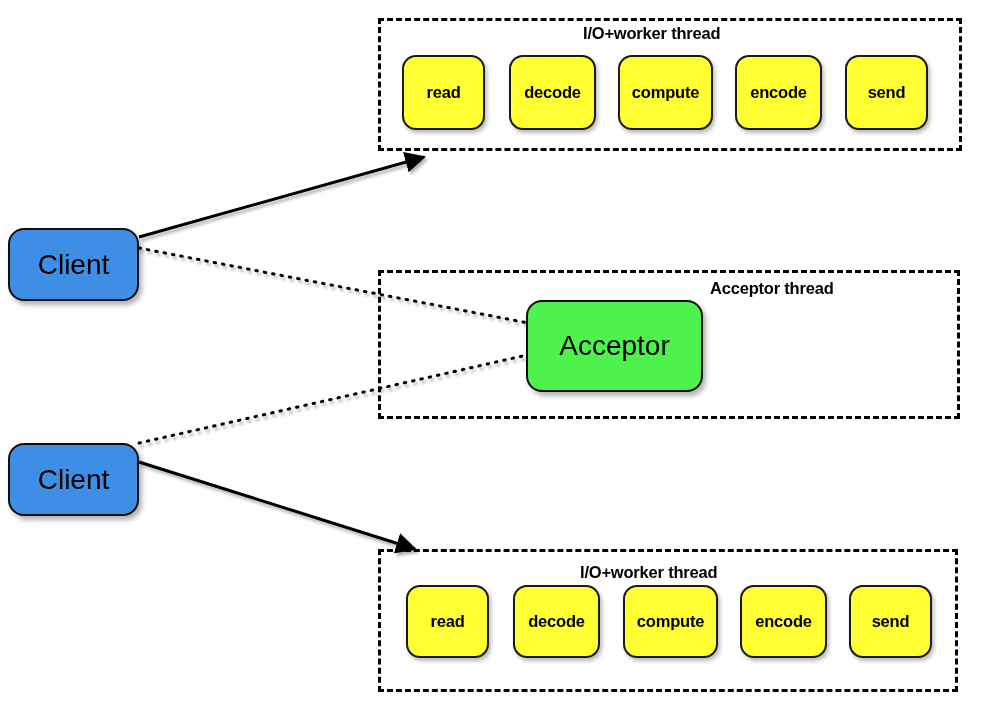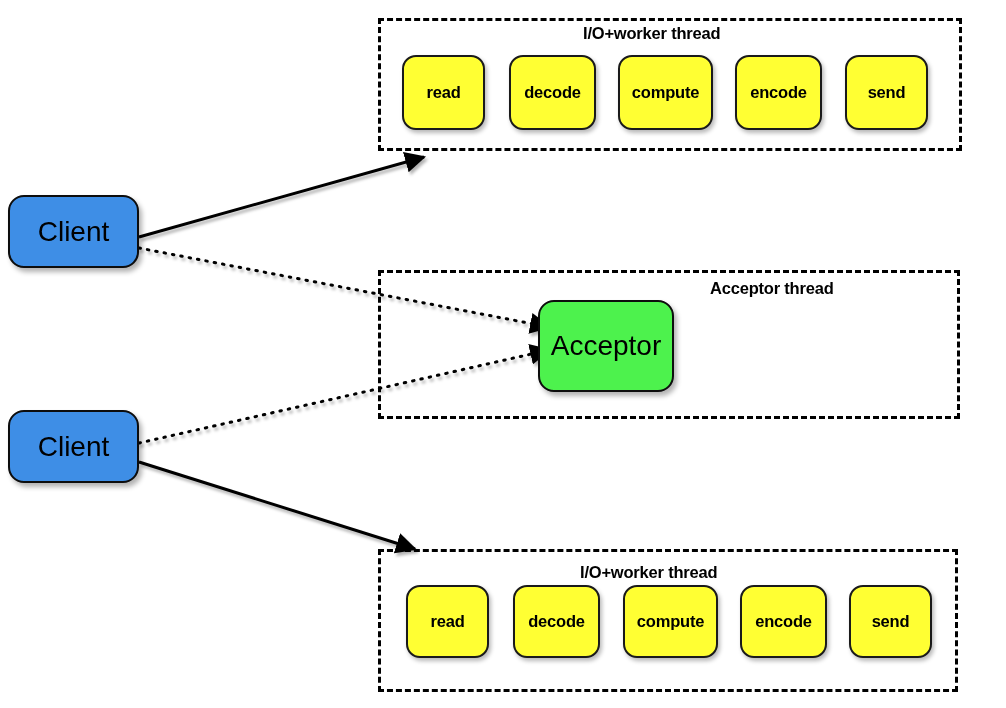--- a/index.html
+++ b/index.html
@@ -56,20 +56,21 @@
     background: #3E8EE6;
     border: 2.8px solid #0d0d0d;
     border-radius: 16px;
     display: flex;
     align-items: center;
     justify-content: center;
     font-size: 28px;
     font-weight: 400;
     color: #000000;
     box-shadow: 3px 4px 5px rgba(0,0,0,0.3);
+    margin-top: 33px;
   }
   
   .acceptor {
     position: absolute;
     background: #4DF24D;
     border: 2.8px solid #0d0d0d;
     border-radius: 16px;
     display: flex;
     align-items: center;
     justify-content: center;
@@ -128,21 +129,21 @@
 
   <div class="stage" style="left:402px; top:55px; width:83px; height:75px;">read</div>
   <div class="stage" style="left:509px; top:55px; width:87px; height:75px;">decode</div>
   <div class="stage" style="left:618px; top:55px; width:95px; height:75px;">compute</div>
   <div class="stage" style="left:735px; top:55px; width:87px; height:75px;">encode</div>
   <div class="stage" style="left:845px; top:55px; width:83px; height:75px;">send</div>
 
   <div class="thread-box" style="left:378px; top:270px; width:582px; height:149px;"></div>
   <div class="thread-label" style="left:710px; top:279px;">Acceptor thread</div>
 
-  <div class="acceptor" style="left:538px; top:300px; width:136px; height:92px;">Acceptor</div>
+  <div class="acceptor" style="left:526px; top:300px; width:177px; height:92px;">Acceptor</div>
 
   <div class="thread-box" style="left:378px; top:549px; width:580px; height:143px;"></div>
   <div class="thread-label" style="left:580px; top:563px;">I/O+worker thread</div>
 
   <div class="stage" style="left:406px; top:585px; width:83px; height:73px;">read</div>
   <div class="stage" style="left:513px; top:585px; width:87px; height:73px;">decode</div>
   <div class="stage" style="left:623px; top:585px; width:95px; height:73px;">compute</div>
   <div class="stage" style="left:740px; top:585px; width:87px; height:73px;">encode</div>
   <div class="stage" style="left:849px; top:585px; width:83px; height:73px;">send</div>
 

